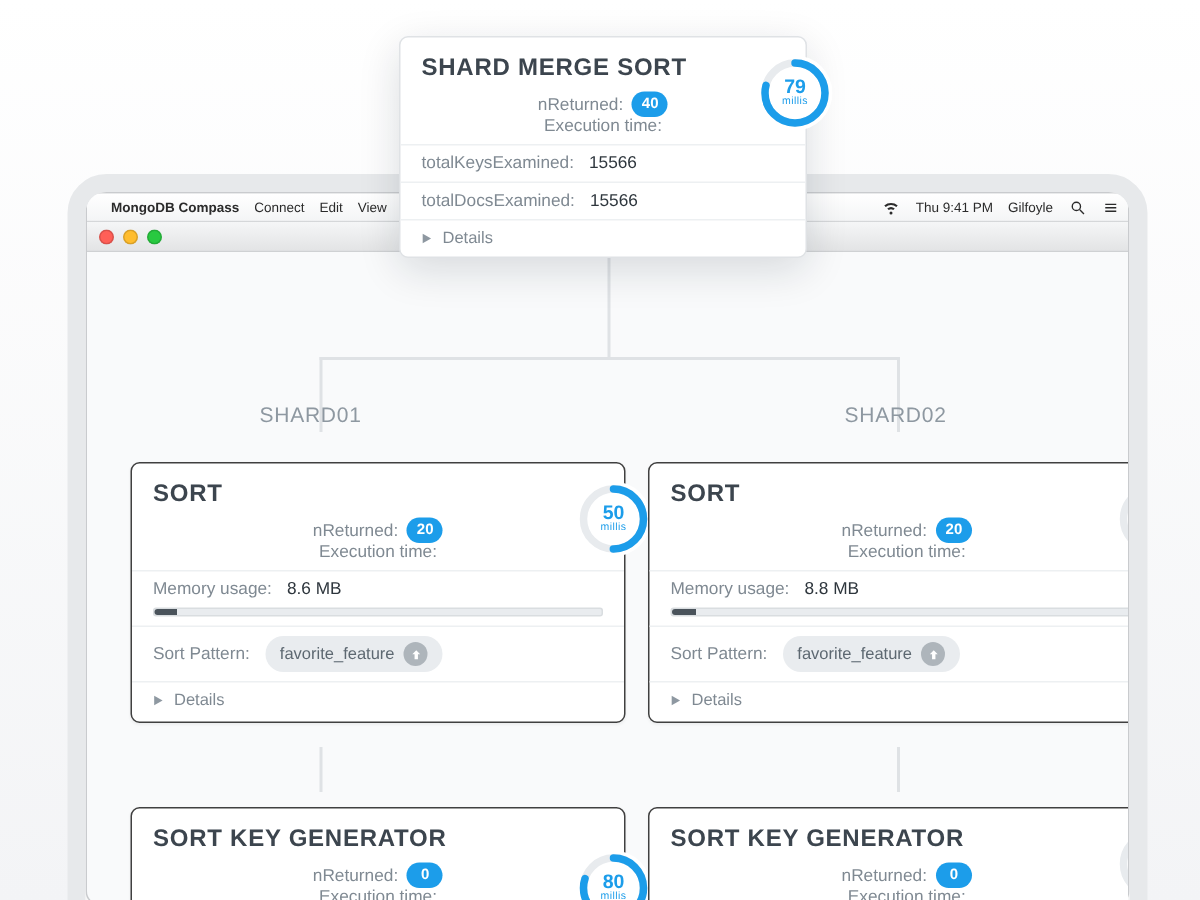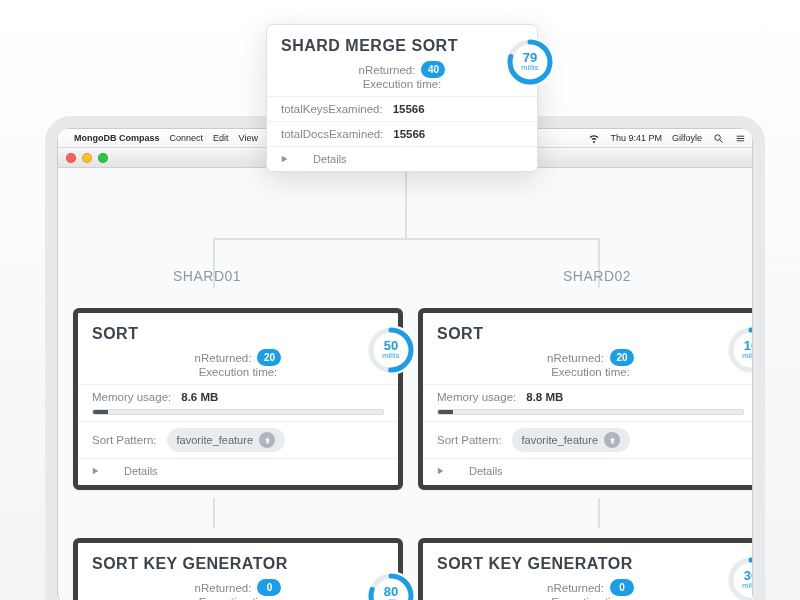--- a/index.html
+++ b/index.html
@@ -19,33 +19,33 @@
   
   .vline1 { position: absolute; left: 347px; top: 0; width: 0; height: 70px; border-left: 2px solid #dfe2e5; }
   .hline  { position: absolute; left: 155px; top: 70px; width: 385px; height: 0; border-top: 2px solid #dfe2e5; }
   .vline2a{ position: absolute; left: 155px; top: 70px; width: 0; height: 50px; border-left: 2px solid #dfe2e5; }
   .vline2b{ position: absolute; left: 540px; top: 70px; width: 0; height: 50px; border-left: 2px solid #dfe2e5; }
   .vline3a{ position: absolute; left: 155px; top: 330px; width: 0; height: 30px; border-left: 2px solid #dfe2e5; }
   .vline3b{ position: absolute; left: 540px; top: 330px; width: 0; height: 30px; border-left: 2px solid #dfe2e5; }
 
   .shard-label { position: absolute; top: 100px; font-size: 14px; letter-spacing: .5px; color: #8e98a1; }
 
-  .card { position: absolute; background: #fff; border: 5px solid #404040; border-radius: 6px; box-shadow: 0 1px 2px rgba(0,0,0,.05); padding: 12px 14px 8px 14px; }
+  .card { position: absolute; background: #fff; border: 1px solid #404040; border-radius: 6px; box-shadow: 0 1px 2px rgba(0,0,0,.05); padding: 12px 14px 8px 14px; margin-left: 14px; }
   .card h3 { font-size: 16px; font-weight: 700; color: #3c454e; letter-spacing: .5px; margin-bottom: 6px; }
   .row { display: flex; align-items: center; justify-content: space-between; margin: 4px 0; font-size: 11.5px; color: #7f8992; flex-direction: column; }
   .pill { display: inline-flex; align-items: center; justify-content: center; min-width: 24px; height: 17px; padding: 0 6px; border-radius: 10px; background: #1c9dea; color: #fff; font-size: 10px; font-weight: 600; }
   .hr { height: 1px; background: #edf0f2; margin: 6px -14px; }
   .kv { display: flex; align-items: center; gap: 10px; font-size: 11.5px; color: #7f8992; margin: 6px 0; }
-  .kv b { color: #2e363d; font-weight: 700; }
+  .kv b { color: #2e363d; font-weight: 400; }
   .bar { height: 6px; background: #e9ecef; border: 1px solid #d9dde0; border-radius: 2px; margin: 4px 0 6px 0; position: relative; }
   .bar i { position: absolute; left: 0; top: 0; bottom: 0; background: #4a535b; border-radius: 2px 0 0 2px; }
   .tag { display: inline-flex; align-items: center; gap: 6px; background: #e9ecef; color: #5d6871; border-radius: 14px; padding: 4px 10px; font-size: 11px; }
   .tag .arrow { width: 16px; height: 16px; border-radius: 50%; background: #aeb5bb; display: inline-flex; align-items: center; justify-content: center; }
   .tag .arrow svg { width: 9px; height: 9px; }
-  .details { display: flex; align-items: center; gap: 24px; font-size: 11px; color: #7f8992; margin-top: 6px; }
+  .details { display: flex; align-items: center; gap: 6px; font-size: 11px; color: #7f8992; margin-top: 6px; }
 
   
   .gauge { position: absolute; width: 50px; height: 50px; }
   .gauge svg { width: 50px; height: 50px; display: block; }
   .gauge .num { position: absolute; top: 13px; left: 0; right: 0; text-align: center; font-size: 13px; font-weight: 700; color: #1c9dea; }
   .gauge .unit{ position: absolute; top: 27px; left: 0; right: 0; text-align: center; font-size: 7px; color: #1c9dea; letter-spacing: .3px; }
 
   
   .root-card { position: absolute; left: 266px; top: 24px; width: 272px; background: #fff; border: 1px solid #dfe2e5; border-radius: 6px; box-shadow: 0 8px 28px rgba(15,25,40,.14); padding: 12px 14px 6px 14px; z-index: 100; }
   .root-card h3 { font-size: 16px; font-weight: 700; color: #3c454e; letter-spacing: .5px; margin-bottom: 6px; }

